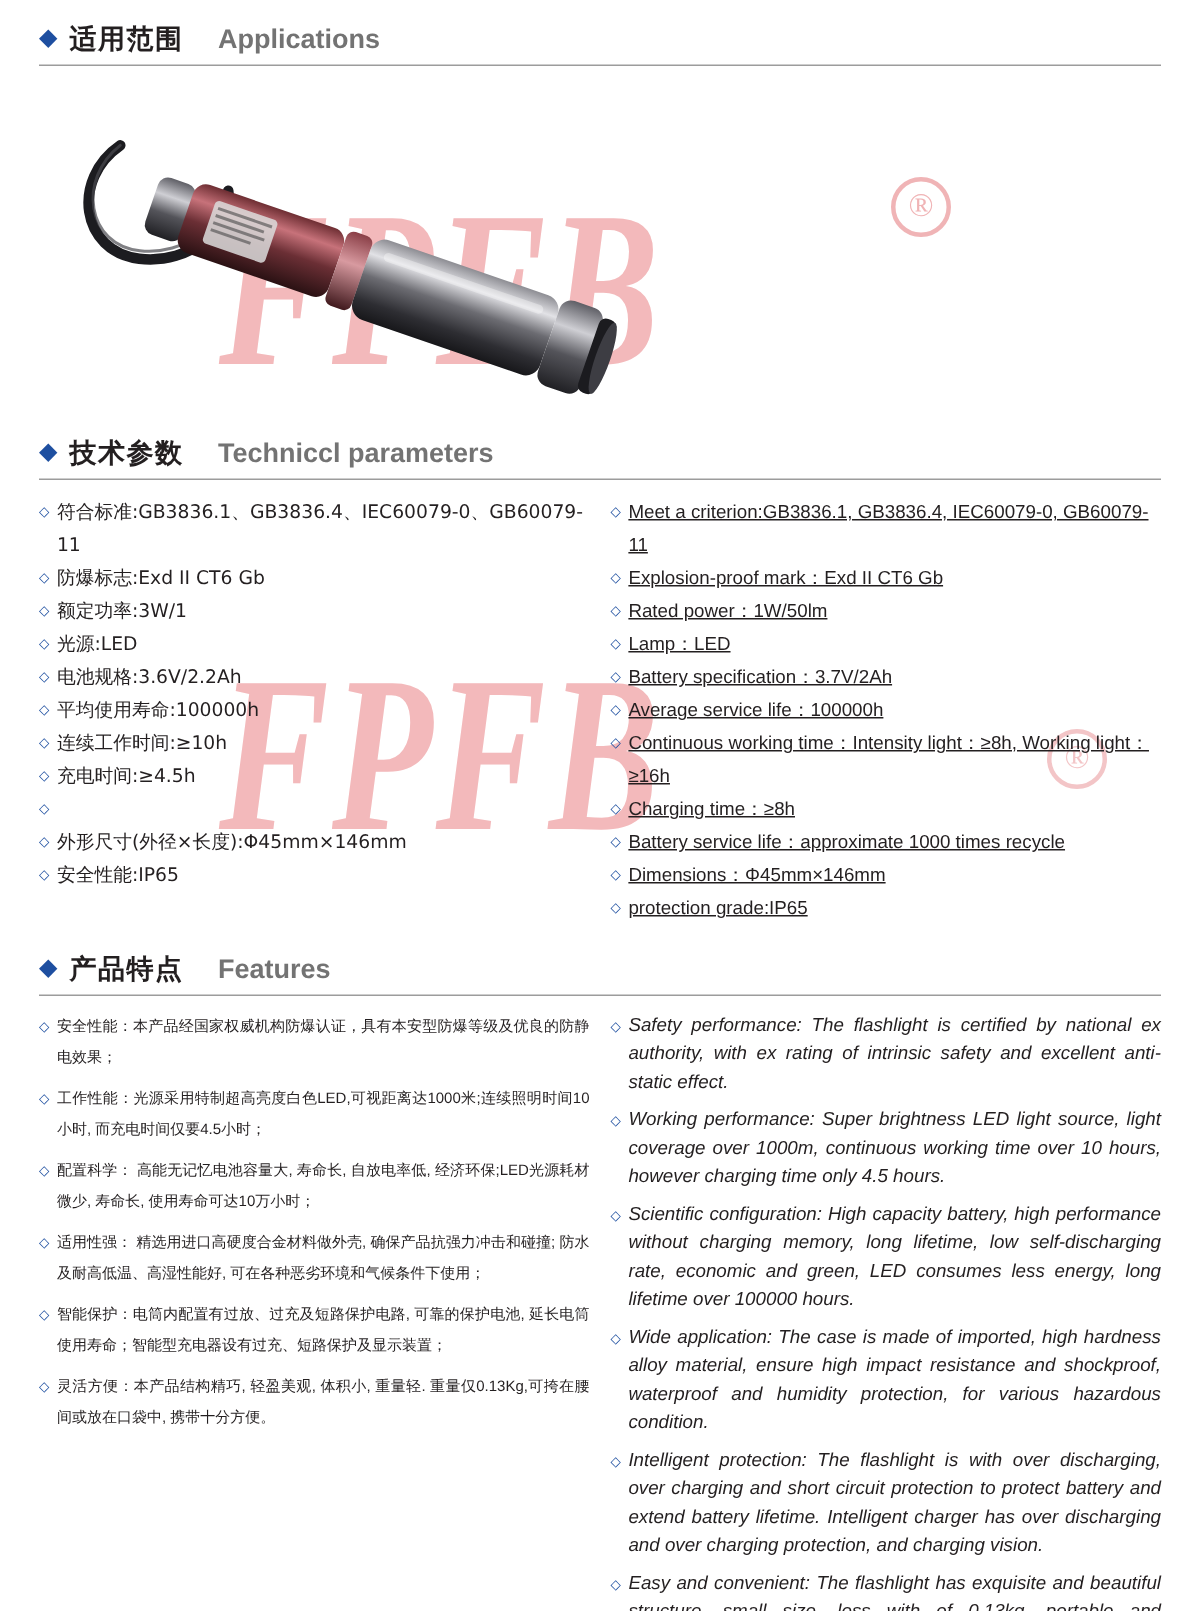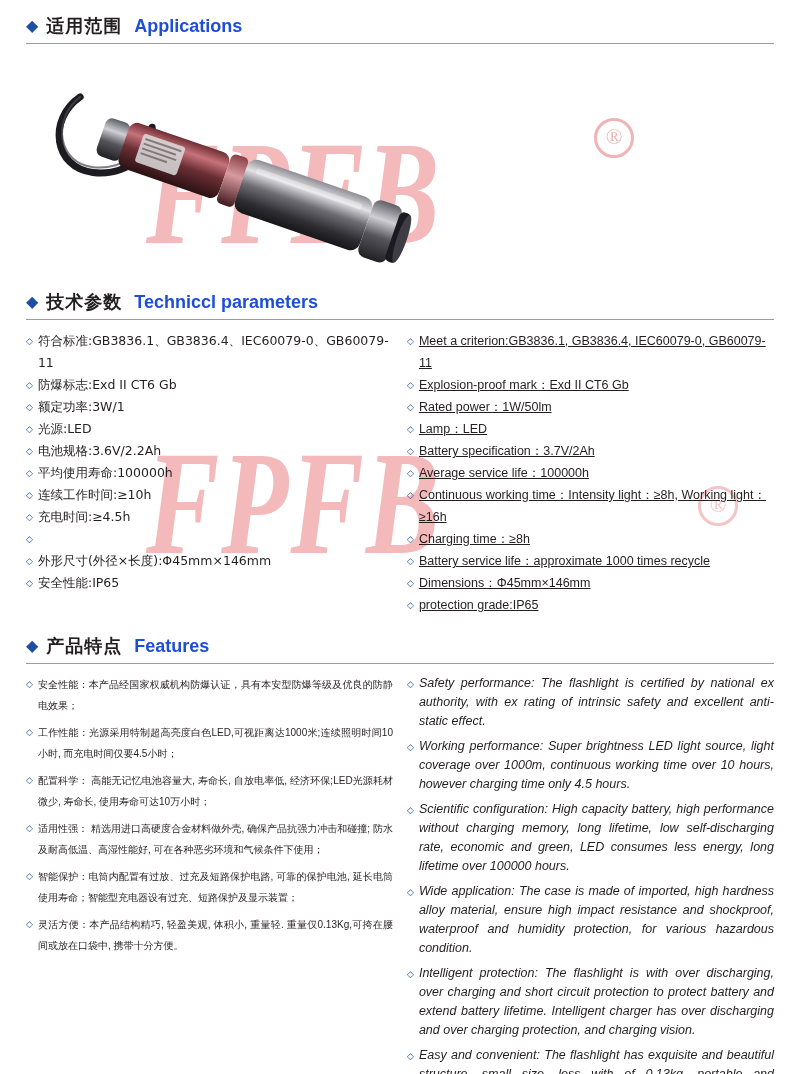--- a/index.html
+++ b/index.html
@@ -91,22 +91,22 @@
     font-family: "DejaVu Sans", sans-serif;
     font-size: 18px;
     font-weight: bold;
     color: #231f20;
     letter-spacing: 1px;
   }
   .head-en {
     font-family: "Liberation Sans", sans-serif;
     font-size: 18px;
     font-weight: bold;
-    color: #1d4ed8;
-    margin-left: 4px;
+    color: #737373;
+    margin-left: 15px;
   }
 
   
   .app-block {
     position: relative;
     z-index: 2;
     display: flex;
     margin-top: 6px;
   }
   .app-text {

